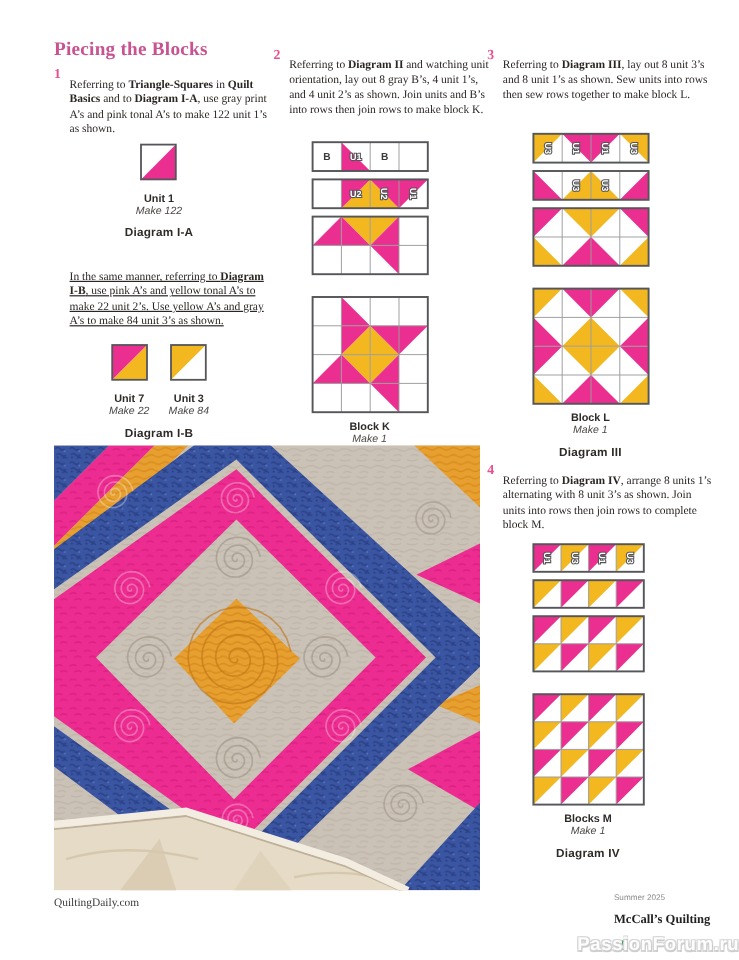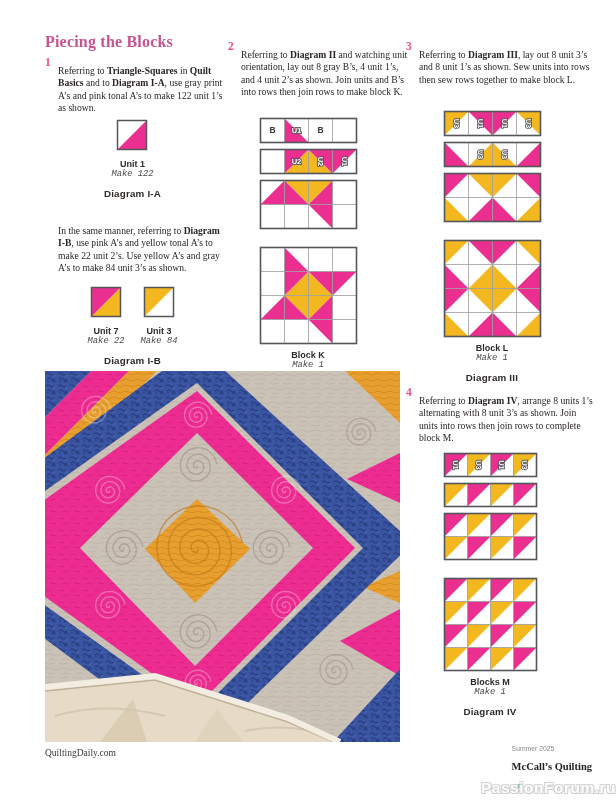--- a/index.html
+++ b/index.html
@@ -5,34 +5,34 @@
   html,body{margin:0;padding:0;background:#e9e9e9;}
   #page{position:relative;width:616px;height:800px;background:#ffffff;overflow:hidden;
         font-family:"Liberation Serif",serif;color:#2b2624;}
   #page-title{position:absolute;left:45px;top:33px;margin:0;font-size:16px;line-height:18px;
         font-weight:bold;color:#c85391;letter-spacing:.2px;}
   .step{position:absolute;font-size:9.6px;line-height:12.4px;}
   .step .num{position:absolute;left:0;top:-1px;font-weight:bold;font-size:11.5px;color:#e94f8f;}
   .step .stext{margin-left:13px;margin-top:8px;}
   .step b{font-weight:bold;}
   #step1{left:45px;top:57px;width:180px;}
-  #para1b{left:45px;top:217px;width:184px;}
+  #para1b{left:45px;top:217px;width:184px;text-decoration:underline;}
   #step2{left:228px;top:41px;width:180px;}
   #step3{left:406px;top:41px;width:188px;}
   #step4{left:406px;top:387px;width:188px;}
   figure{position:absolute;margin:0;text-align:center;}
   #fig-ia{left:45px;top:119px;width:175px;}
   #fig-ib{left:45px;top:286px;width:175px;}
   #fig-k{left:233px;top:117px;width:150px;}
   #fig-l{left:417px;top:110px;width:150px;}
   #fig-m{left:415px;top:452px;width:150px;}
   .unitrow{display:flex;justify-content:center;gap:16px;}
   .unitbox{display:flex;flex-direction:column;}
   .ucap{font-family:"Liberation Sans",sans-serif;font-weight:bold;font-size:9px;color:#2e2a28;margin-top:4px;}
-  .umake{font-family:Liberation Mono, monospace;font-style:italic;font-size:8.8px;color:#4c4846;}
+  .umake{font-family:Liberation Sans, sans-serif;font-style:italic;font-size:8.8px;color:#4c4846;}
   .dcap{font-family:"Liberation Sans",sans-serif;font-weight:bold;font-size:9.8px;color:#2e2a28;
         margin-top:9px;letter-spacing:.2px;}
   .figpieces{display:flex;flex-direction:column;align-items:center;gap:4px;}
   .figpieces svg.assembled{margin-top:12px;}
   .bcap{font-family:"Liberation Sans",sans-serif;font-weight:bold;font-size:9px;color:#2e2a28;margin-top:5px;}
   #photo{position:absolute;left:45px;top:371px;}
   #footer-left{position:absolute;left:45px;top:748px;font-size:9.5px;color:#3a3a3a;}
   #footer-right{position:absolute;right:24px;top:745px;display:flex;align-items:baseline;gap:9px;flex-direction:column;}
   #footer-issue{font-family:"Liberation Sans",sans-serif;font-size:6.8px;color:#8a8a8a;}
   #footer-mag{font-weight:bold;font-size:10.5px;color:#222;}

